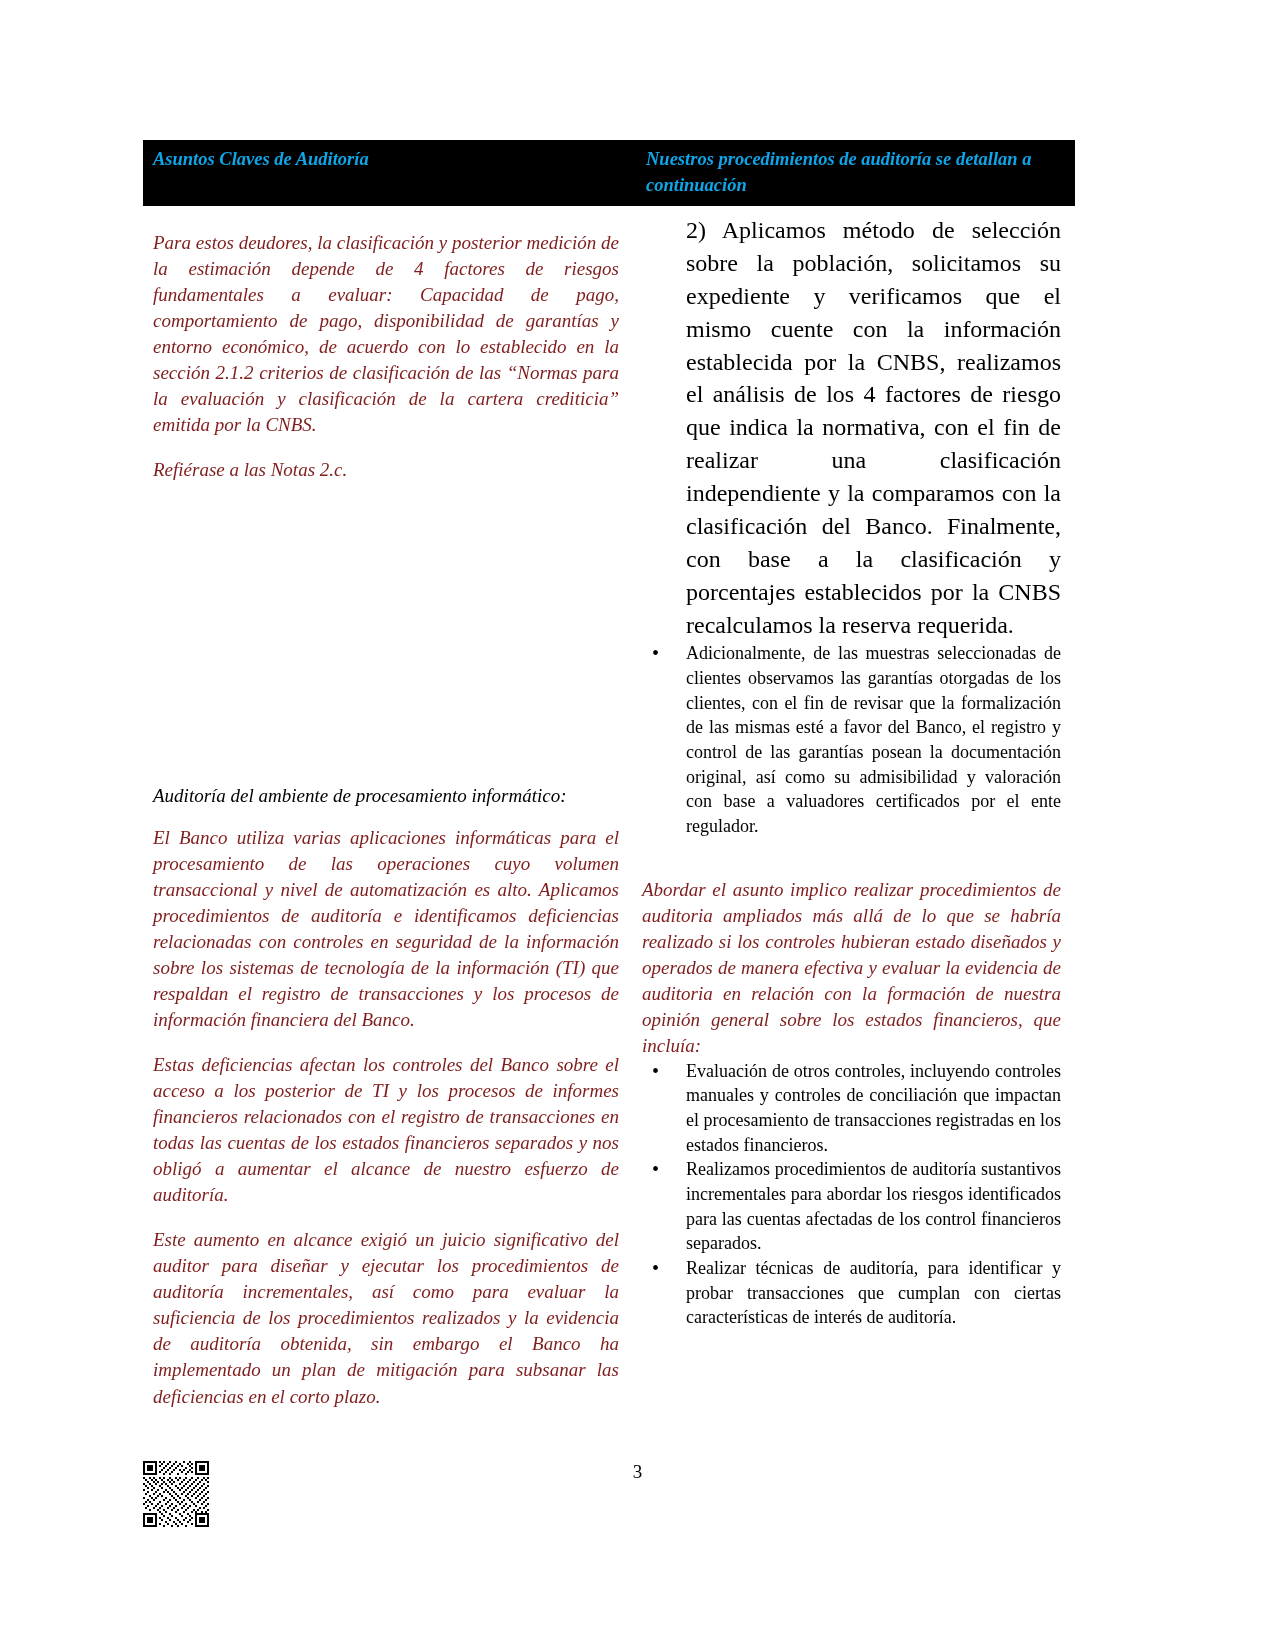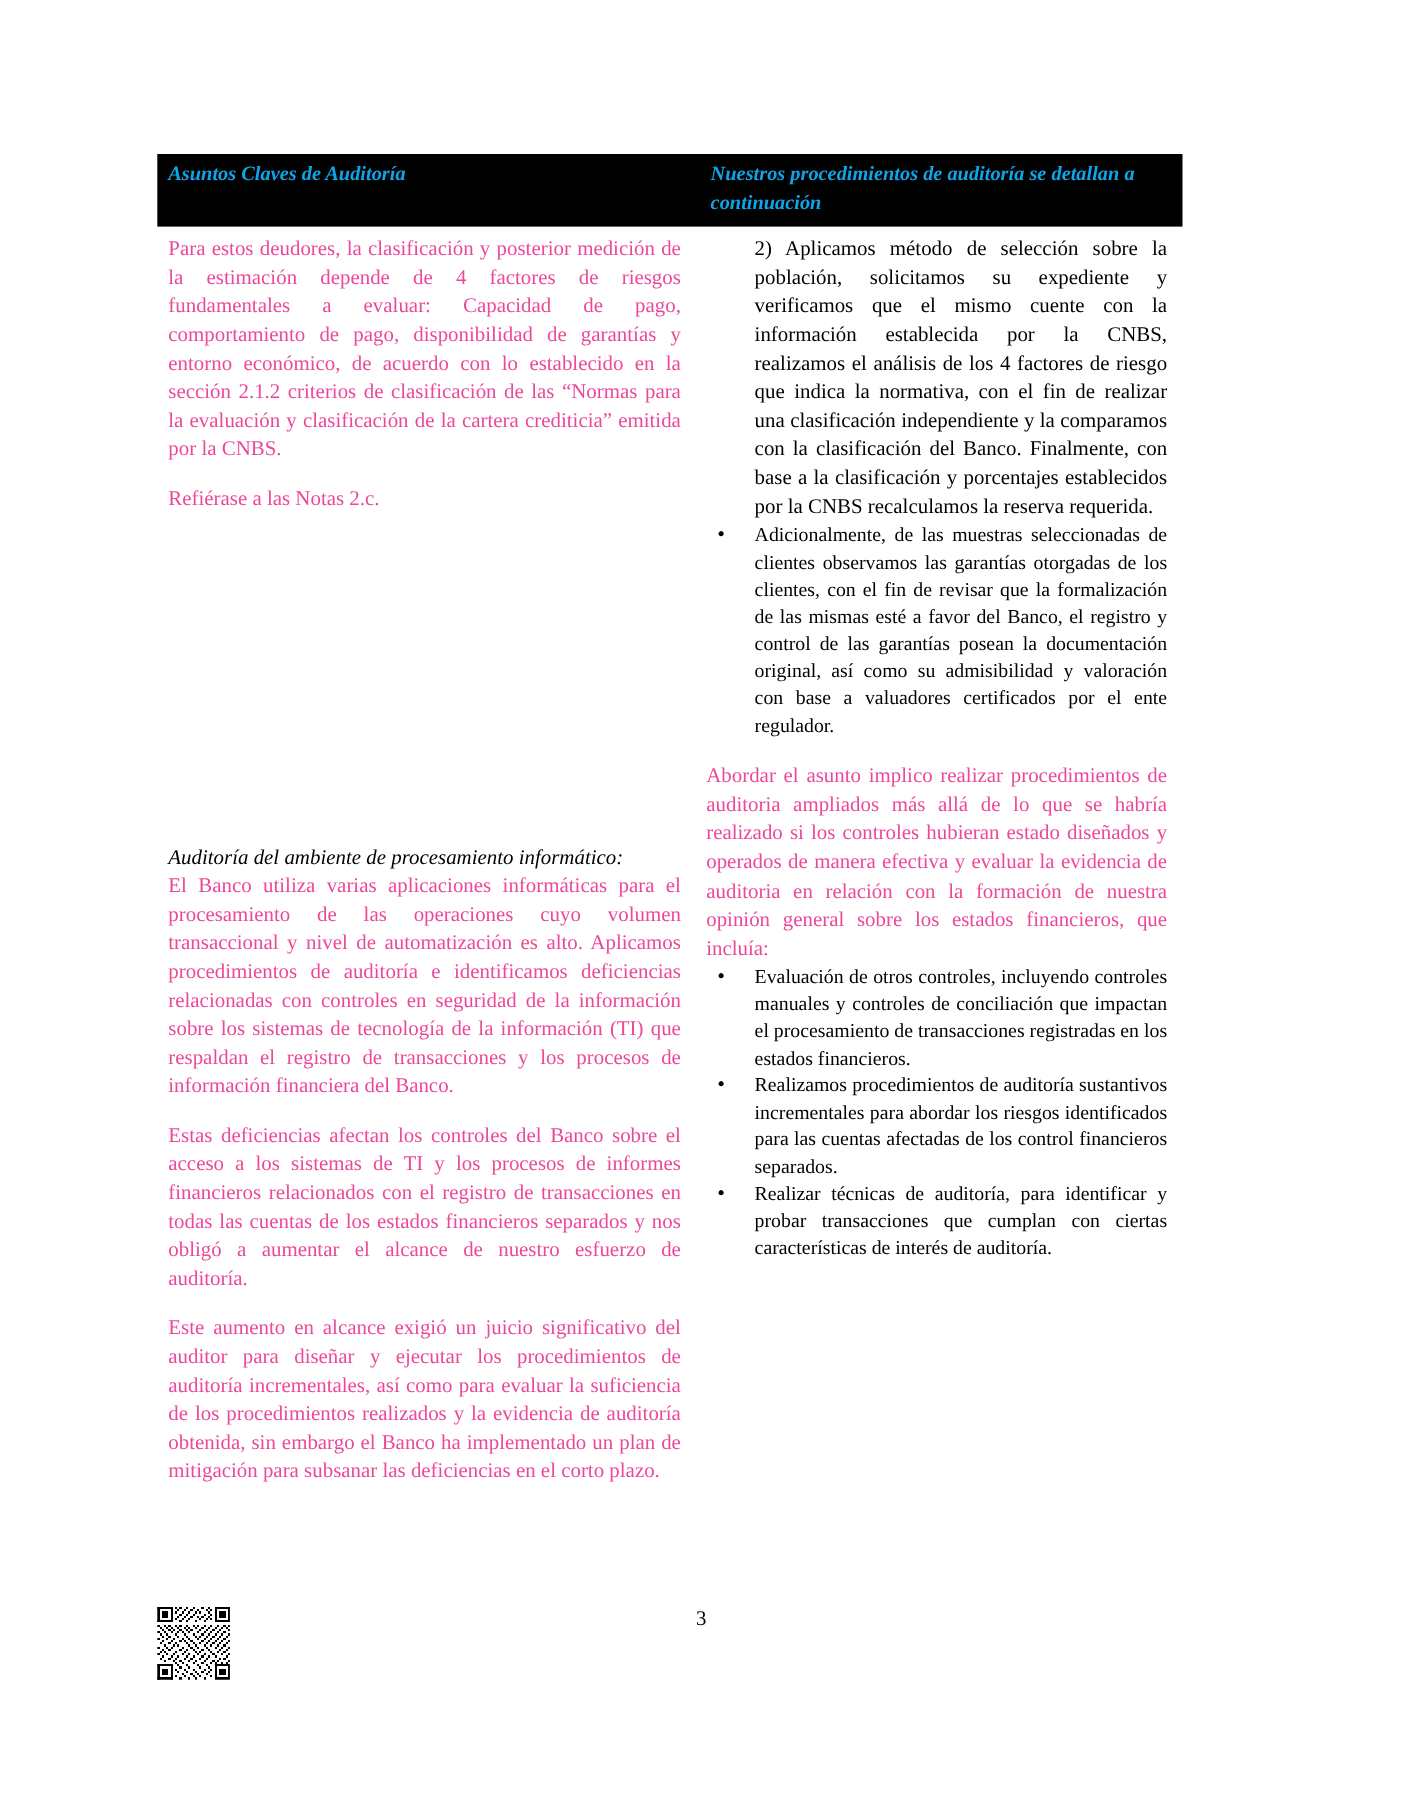--- a/index.html
+++ b/index.html
@@ -51,26 +51,27 @@
     width: 493px;
     padding: 0 17px 0 10px;
     box-sizing: border-box;
   }
   .col-right {
     width: 439px;
     padding: 0 14px 0 6px;
     box-sizing: border-box;
   }
   p.para {
-    margin: 0 0 0 0;
+    margin: 16px 0 0 0;
     font-size: 19px;
     line-height: 1.37;
     text-align: justify;
     text-justify: inter-word;
-    color: #ec4899;
+    color: #7f1d1d;
+    font-style: italic;
   }
   p.para + p.para {
     margin-top: 19px;
   }
   .italic-head {
     font-style: italic;
     font-size: 19px;
     line-height: 1.37;
     text-align: justify;
     margin: 0;
@@ -114,21 +115,21 @@
   .qr {
     position: absolute;
     left: 143px;
     top: 1461px;
     width: 66px;
     height: 66px;
   }
   .qr svg { display: block; }
   .right-first {
     padding-left: 44px;
-    font-size: 19px;
+    font-size: 24px;
     line-height: 1.37;
     text-align: justify;
     margin: 0;
   }
 </style>
 </head>
 <body>
 
 <div class="page">
 
@@ -142,21 +143,21 @@
     <div class="table-body">
 
       <div class="col-left">
         <p class="para">Para estos deudores, la clasificación y posterior medición de la estimación depende de 4 factores de riesgos fundamentales a evaluar: Capacidad de pago, comportamiento de pago, disponibilidad de garantías y entorno económico, de acuerdo con lo establecido en la sección 2.1.2 criterios de clasificación de las “Normas para la evaluación y clasificación de la cartera crediticia” emitida por la CNBS.</p>
         <p class="para">Refiérase a las Notas 2.c.</p>
 
         <div class="spacer-block"></div>
 
         <p class="italic-head">Auditoría del ambiente de procesamiento informático:</p>
         <p class="para">El Banco utiliza varias aplicaciones informáticas para el procesamiento de las operaciones cuyo volumen transaccional y nivel de automatización es alto. Aplicamos procedimientos de auditoría e identificamos deficiencias relacionadas con controles en seguridad de la información sobre los sistemas de tecnología de la información (TI) que respaldan el registro de transacciones y los procesos de información financiera del Banco.</p>
-        <p class="para">Estas deficiencias afectan los controles del Banco sobre el acceso a los sistemas de TI y los procesos de informes financieros relacionados con el registro de transacciones en todas las cuentas de los estados financieros separados y nos obligó a aumentar el alcance de nuestro esfuerzo de auditoría.</p>
+        <p class="para">Estas deficiencias afectan los controles del Banco sobre el acceso a los posterior de TI y los procesos de informes financieros relacionados con el registro de transacciones en todas las cuentas de los estados financieros separados y nos obligó a aumentar el alcance de nuestro esfuerzo de auditoría.</p>
         <p class="para">Este aumento en alcance exigió un juicio significativo del auditor para diseñar y ejecutar los procedimientos de auditoría incrementales, así como para evaluar la suficiencia de los procedimientos realizados y la evidencia de auditoría obtenida, sin embargo el Banco ha implementado un plan de mitigación para subsanar las deficiencias en el corto plazo.</p>
       </div>
 
       <div class="col-right">
         <p class="right-first">2) Aplicamos método de selección sobre la población, solicitamos su expediente y verificamos que el mismo cuente con la información establecida por la CNBS, realizamos el análisis de los 4 factores de riesgo que indica la normativa, con el fin de realizar una clasificación independiente y la comparamos con la clasificación del Banco. Finalmente, con base a la clasificación y porcentajes establecidos por la CNBS recalculamos la reserva requerida.</p>
 
         <ul class="bullets">
           <li>Adicionalmente, de las muestras seleccionadas de clientes observamos las garantías otorgadas de los clientes, con el fin de revisar que la formalización de las mismas esté a favor del Banco, el registro y control de las garantías posean la documentación original, así como su admisibilidad y valoración con base a valuadores certificados por el ente regulador.</li>
         </ul>
 

